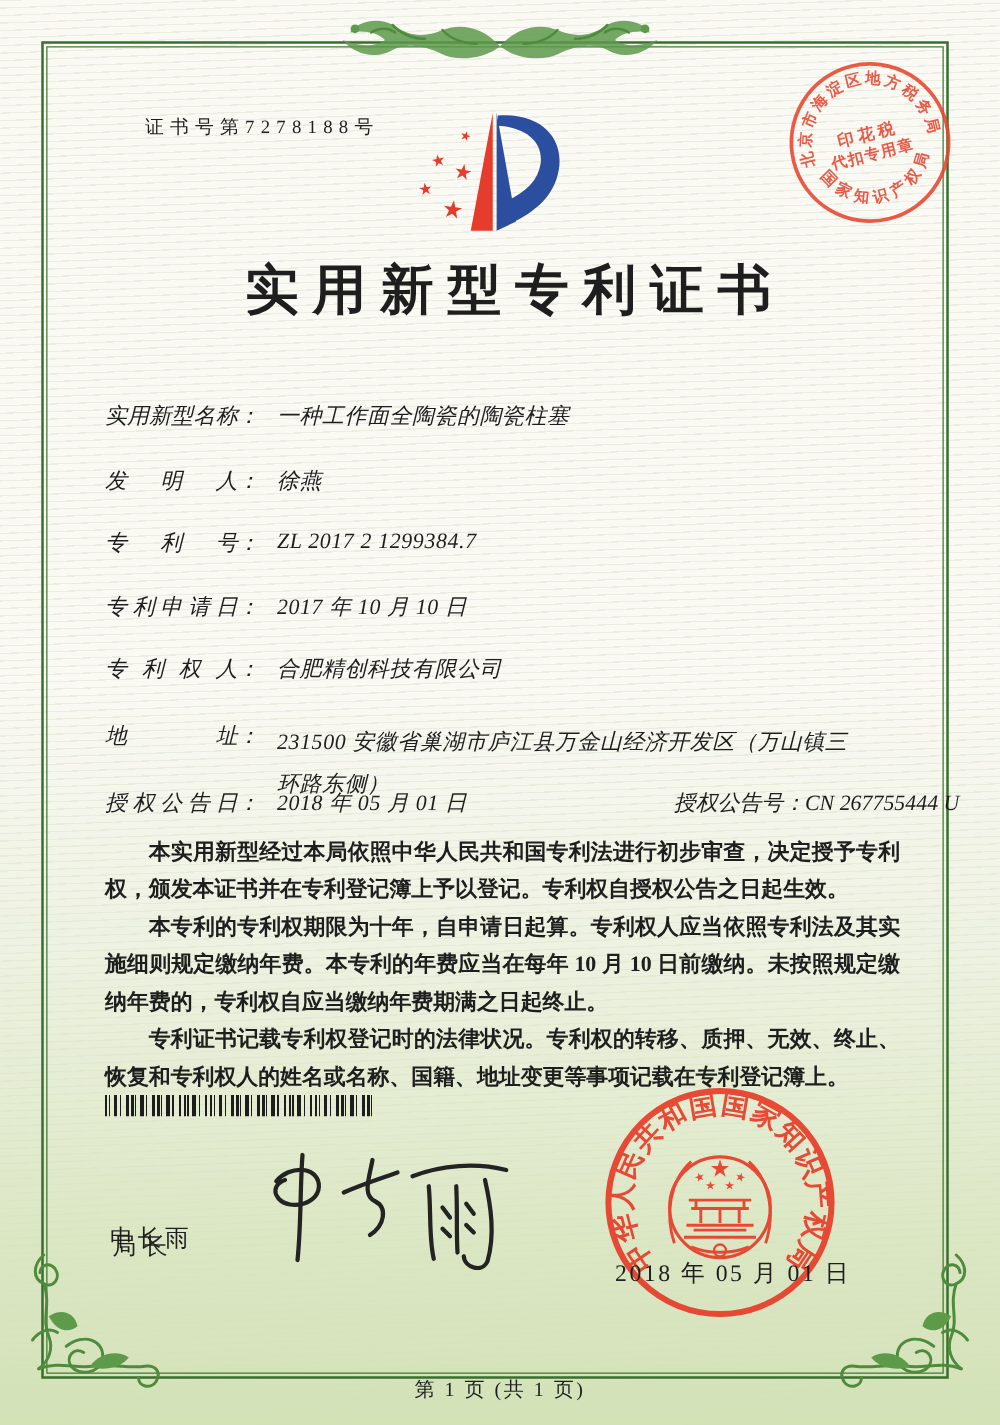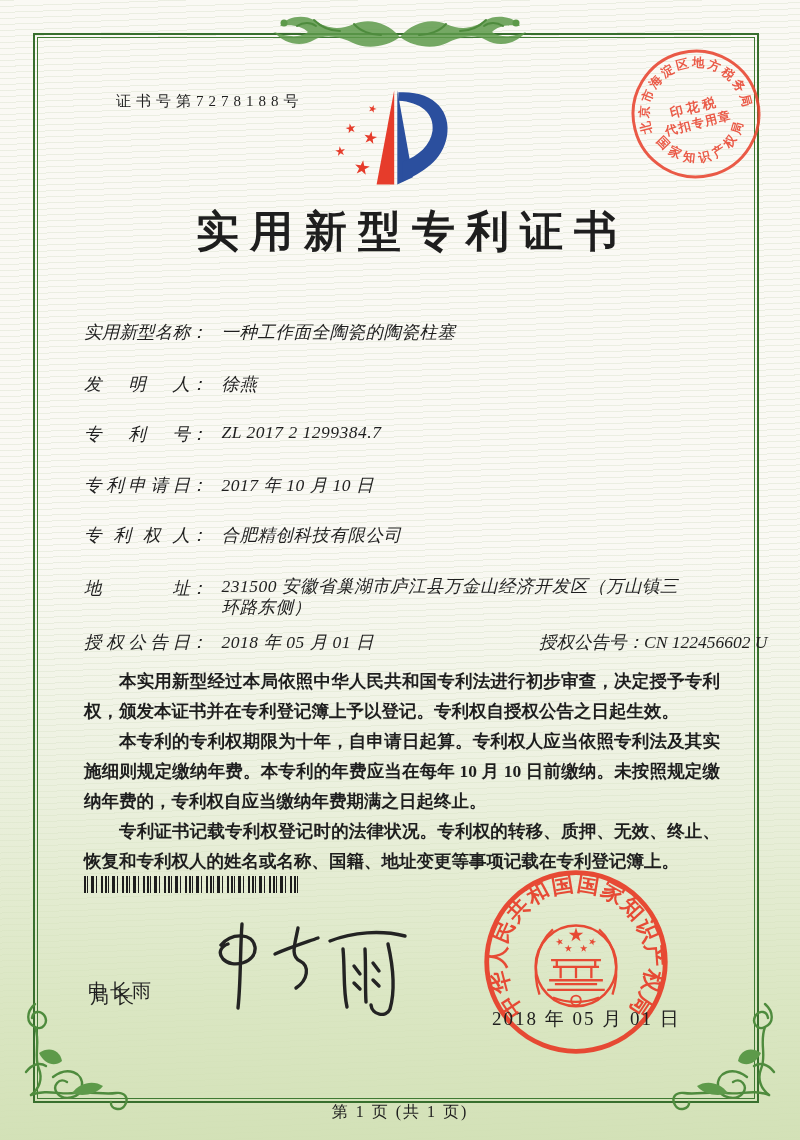--- a/index.html
+++ b/index.html
@@ -35,21 +35,21 @@
 
   .cert-no{position:absolute;left:86px;top:92px;font-size:15px;letter-spacing:5px;margin-left:30px;}
   .logo{position:absolute;left:330px;top:88px;width:145px;height:104px;}
   .doc-title{position:absolute;left:0;top:203px;width:100%;text-align:center;
     font-size:43px;font-weight:bold;letter-spacing:11px;padding-left:12px;}
 
   .field{position:absolute;left:84px;font-size:17.5px;white-space:nowrap;font-style:italic;}
   .flabel{display:inline-block;width:106px;text-align:justify;text-align-last:justify;vertical-align:top;}
   .fcolon{display:inline-block;vertical-align:top;margin-right:14px;}
   .fvalue{display:inline-block;vertical-align:top;letter-spacing:.5px;}
-  .fvalue.wrap{white-space:normal;width:458px;line-height:21px;}
+  .fvalue.wrap{white-space:normal;width:458px;line-height:34px;}
   .grant-no{position:absolute;left:455px;top:0;font-size:17.5px;}
 
   .paras{position:absolute;left:84px;top:666px;width:636px;font-size:17.5px;
     line-height:30px;text-align:justify;}
   .paras p{margin:0;text-indent:2em;font-weight:bold;}
 
   .barcode{position:absolute;left:84px;top:876px;width:214px;height:17px;
     background:repeating-linear-gradient(90deg,
       #1d1d1d 0 2px, rgba(0,0,0,0) 2px 3px,
       #1d1d1d 3px 4px, rgba(0,0,0,0) 4px 7px,
@@ -152,21 +152,21 @@
     <span class="flabel">专利申请日</span><span class="fcolon">：</span><span class="fvalue">2017 年 10 月 10 日</span>
   </div>
   <div class="field" style="top:523px">
     <span class="flabel">专利权人</span><span class="fcolon">：</span><span class="fvalue">合肥精创科技有限公司</span>
   </div>
   <div class="field" style="top:576px">
     <span class="flabel">地址</span><span class="fcolon">：</span><span class="fvalue wrap">231500 安徽省巢湖市庐江县万金山经济开发区（万山镇三环路东侧）</span>
   </div>
   <div class="field" style="top:630px">
     <span class="flabel">授权公告日</span><span class="fcolon">：</span><span class="fvalue">2018 年 05 月 01 日</span>
-    <span class="grant-no"><span>授权公告号</span><span>：</span><span>CN 122456602 U</span></span>
+    <span class="grant-no"><span>授权公告号</span><span>：</span><span>CN 267755444 U</span></span>
   </div>
 
   <div class="paras">
     <p>本实用新型经过本局依照中华人民共和国专利法进行初步审查，决定授予专利权，颁发本证书并在专利登记簿上予以登记。专利权自授权公告之日起生效。</p>
     <p>本专利的专利权期限为十年，自申请日起算。专利权人应当依照专利法及其实施细则规定缴纳年费。本专利的年费应当在每年 10 月 10 日前缴纳。未按照规定缴纳年费的，专利权自应当缴纳年费期满之日起终止。</p>
     <p>专利证书记载专利权登记时的法律状况。专利权的转移、质押、无效、终止、恢复和专利权人的姓名或名称、国籍、地址变更等事项记载在专利登记簿上。</p>
   </div>
 
   <div class="barcode"></div>
 

